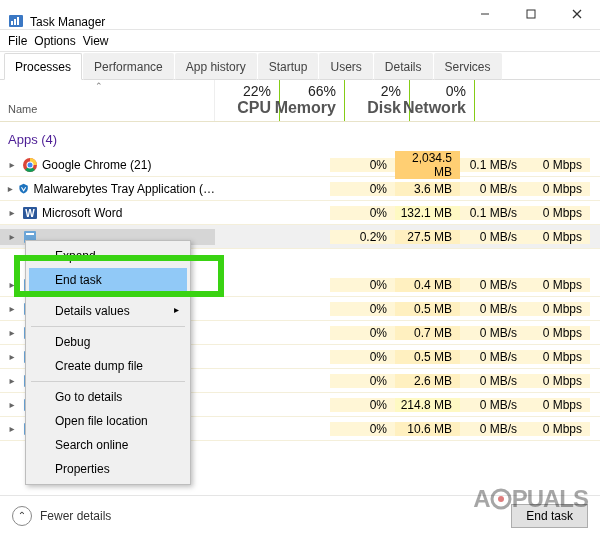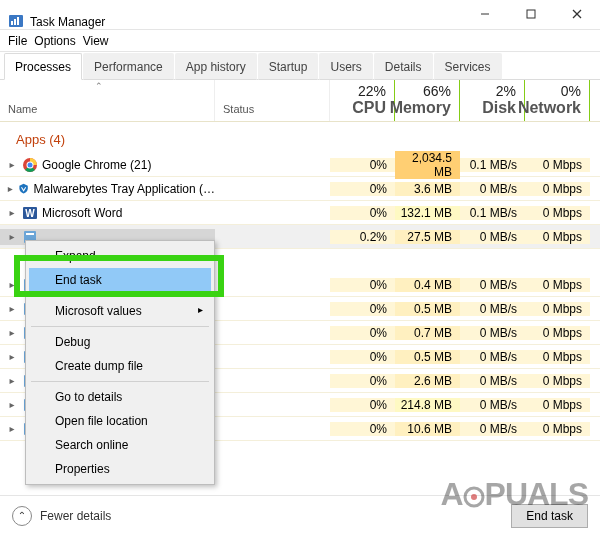--- a/index.html
+++ b/index.html
@@ -108,23 +108,23 @@
     display: flex;
     flex-direction: column;
     align-items: flex-end;
     justify-content: flex-end;
     padding: 0 8px 4px 0;
     border-right: 1px solid #84cc16;
   }
   .h-col .pct { font-size: 14px; color: #222; }
   .h-col .lbl { font-size: 16px; color: #555; font-weight: bold; }
   .group-header {
-    padding: 10px 0 6px 16px;
+    padding: 10px 0 6px 8px;
     font-size: 13px;
-    color: #c2410c;
+    color: #4c1d95;
   }
   .row {
     display: flex;
     height: 24px;
     align-items: center;
     font-size: 12px;
     border-bottom: 1px solid #f4efda;
   }
   .row .name-cell {
     width: 215px;
@@ -151,21 +151,21 @@
   .disk-bg { background: #fff6d6; }
   .net-bg { background: #fff6d6; }
   .row.selected { background: #f0f0f0; }
   .row.selected .name-cell { background: #d6d6d6; }
 
   
   .ctx {
     position: absolute;
     left: 25px;
     top: 240px;
-    width: 190px;
+    width: 166px;
     background: #f0f0f0;
     border: 1px solid #bdbdbd;
     box-shadow: 2px 2px 5px rgba(0,0,0,0.25);
     padding: 3px;
     font-size: 12px;
     z-index: 10;
   }
   .ctx-item {
     padding: 5px 18px 5px 26px;
     position: relative;
@@ -219,21 +219,21 @@
   .end-task-btn {
     border: 1px solid #adadad;
     background: #e1e1e1;
     padding: 4px 14px;
     font-size: 12px;
   }
   .watermark {
     position: absolute;
     right: 12px;
     bottom: 22px;
-    font-size: 32px;
+    font-size: 24px;
     font-weight: 800;
     color: rgba(0,0,0,0.35);
     letter-spacing: -1px;
     font-family: Arial, sans-serif;
     z-index: 5;
     pointer-events: none;
   }
   .watermark .o {
     display:inline-block;
     width: 22px; height: 22px;
@@ -288,23 +288,20 @@
   <div class="tab">Users</div>
   <div class="tab">Details</div>
   <div class="tab">Services</div>
 </div>
 
 <div class="headers">
   <div class="h-name">
     <span class="sort-caret">⌃</span>
     <span>Name</span>
   </div>
-  <div class="h-status">
-    <span>Status</span>
-  </div>
   <div class="h-col">
     <span class="pct">22%</span>
     <span class="lbl">CPU</span>
   </div>
   <div class="h-col">
     <span class="pct">66%</span>
     <span class="lbl">Memory</span>
   </div>
   <div class="h-col">
     <span class="pct">2%</span>
@@ -510,21 +507,21 @@
       <div class="val disk-bg">0 MB/s</div>
       <div class="val net-bg">0 Mbps</div>
     </div>
   </div>
 
 <div class="ctx">
   <div class="ctx-item">Expand</div>
   <div class="ctx-item highlight">End task</div>
   <div class="ctx-sep"></div>
   <div class="ctx-item">
-    <span>Microsoft values</span>
+    <span>Details values</span>
     <span class="sub-arrow">▸</span>
   </div>
   <div class="ctx-sep"></div>
   <div class="ctx-item">Debug</div>
   <div class="ctx-item">Create dump file</div>
   <div class="ctx-sep"></div>
   <div class="ctx-item">Go to details</div>
   <div class="ctx-item">Open file location</div>
   <div class="ctx-item">Search online</div>
   <div class="ctx-item">Properties</div>

